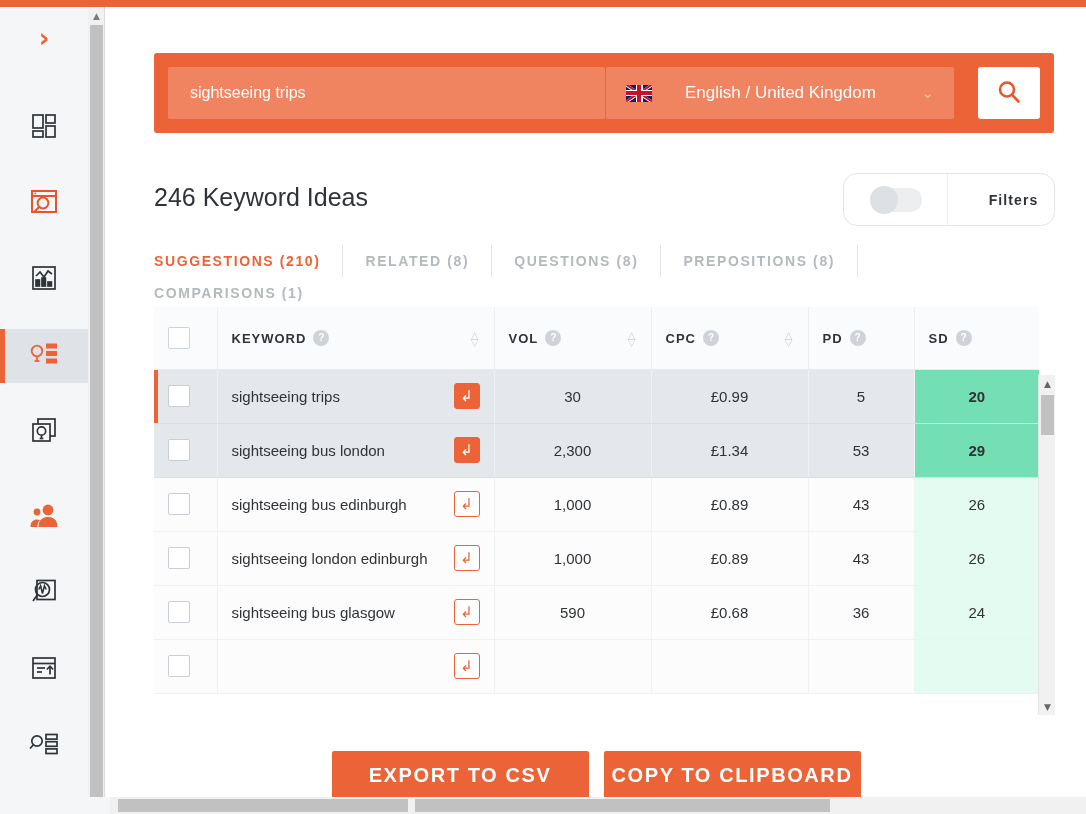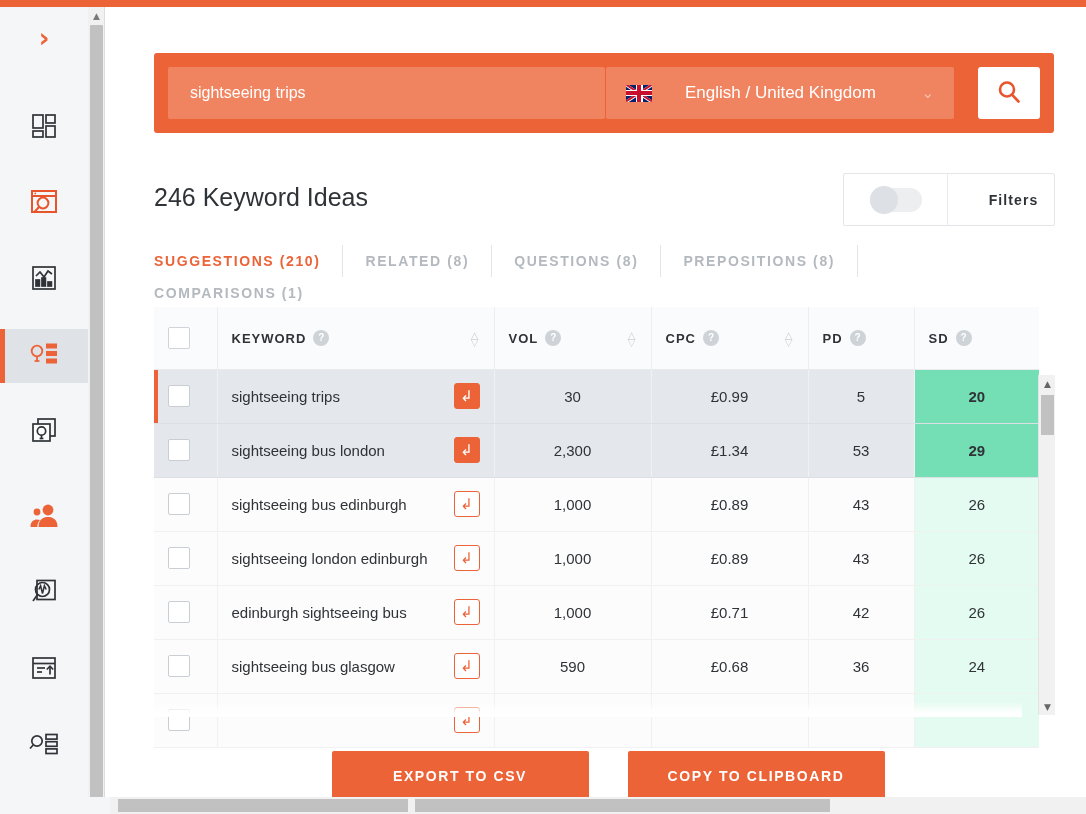--- a/index.html
+++ b/index.html
@@ -126,21 +126,21 @@
     cursor:pointer; border:none; flex:none;
   }
 
   
   .heading {
     position:absolute; left:48px; top:176px;
     font-size:25px; color:#2f3337; font-weight:400;
   }
   .filter-group {
     position:absolute; right:31px; top:166px; width:212px; height:53px;
-    border:1px solid #e3e5e8; border-radius:2px; background:#fff;
+    border:1px solid #e3e5e8; border-radius:14px; background:#fff;
     display:flex; align-items:center;gap:25px;
   }
   .toggle-wrap { width:104px; display:flex; align-items:center; justify-content:center;
                  height:100%; border-right:1px solid #e9ebee; cursor:pointer; }
   .toggle {
     width:52px; height:24px; background:#eceef0; border-radius:13px; position:relative;
   }
   .toggle .knob {
     position:absolute; left:0; top:-2px; width:28px; height:28px;
     background:#dde0e4; border-radius:50%;
@@ -250,22 +250,22 @@
     pointer-events:none;
   }
 
   
   .btn-row {
     position:absolute; left:0; top:744px; width:980px;
     display:flex; justify-content:center; gap:15px;
   }
   .btn {
     background:#ec6338; color:#fff; border:none; border-radius:2px;
-    height:49px; font-size:14px; letter-spacing:1.6px; font-weight:bold;
-    cursor:pointer; font-family:"Liberation Sans",sans-serif;margin-left:24px;
+    height:49px; font-size:20px; letter-spacing:1.6px; font-weight:bold;
+    cursor:pointer; font-family:"Liberation Sans",sans-serif;
   }
   .btn-csv { width:257px; }
   .btn-clip { width:257px; }
 </style>
 </head>
 <body>
 
 <div id="app">
 
   <div class="top-strip"></div>
@@ -584,35 +584,20 @@
                 <span class="kwtext">sightseeing london edinburgh</span>
                 <span class="arrow-badge">↲</span>
               </div>
             </td>
             <td class="num">1,000</td>
             <td class="num">£0.89</td>
             <td class="num">43</td>
             <td class="sd-cell">26</td>
           </tr>
 
-          <tr>
-            <td>
-                <span class="cb"></span>
-              </td>
-            <td>
-              <div class="kwcell">
-                <span class="kwtext">edinburgh sightseeing bus</span>
-                <span class="arrow-badge">↲</span>
-              </div>
-            </td>
-            <td class="num">1,000</td>
-            <td class="num">£0.71</td>
-            <td class="num">42</td>
-            <td class="sd-cell">26</td>
-          </tr>
 
           <tr>
             <td>
                 <span class="cb"></span>
               </td>
             <td>
               <div class="kwcell">
                 <span class="kwtext">sightseeing bus glasgow</span>
                 <span class="arrow-badge">↲</span>
               </div>

